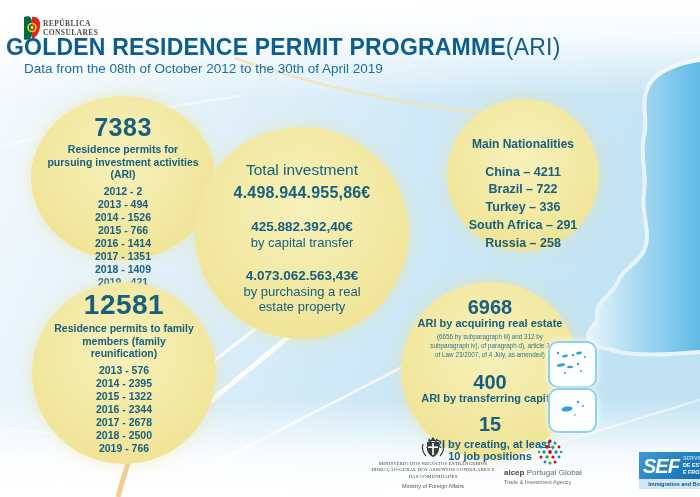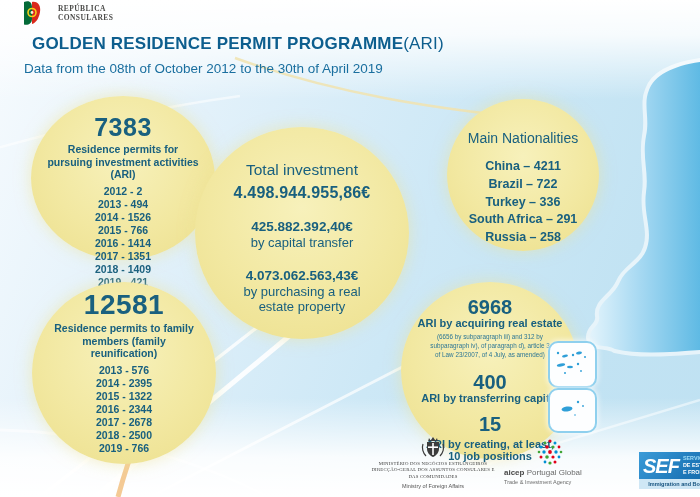--- a/index.html
+++ b/index.html
@@ -6,44 +6,44 @@
   .stage{
     position:relative;width:700px;height:497px;overflow:hidden;
     font-family:"Liberation Sans",sans-serif;
     background:
       linear-gradient(180deg,#ffffff 0%,rgba(255,255,255,.85) 7%,rgba(255,255,255,0) 20%,rgba(255,255,255,0) 80%,rgba(255,255,255,.88) 92%,#ffffff 100%),
       linear-gradient(112deg,#f7fbfe 0%,#e2f1fa 28%,#cde8f6 58%,#c2e3f3 82%,#bfe1f2 100%);
   }
   svg{display:block}
   .abs{position:absolute;}
   
-  .gov-logo{left:22px;top:0;display:flex;align-items:center;gap:16px;z-index:5;justify-content:flex-end;}
+  .gov-logo{left:22px;top:15px;display:flex;align-items:center;gap:1px;z-index:5;justify-content:flex-end;}
   .gov-logo .txt{font-size:7.5px;font-weight:bold;color:#4b4b49;letter-spacing:.4px;line-height:1.25;font-family:"Liberation Serif",serif;}
-  .title{left:32px;top:34px;font-size:17px;font-weight:bold;color:#0d5e8e;letter-spacing:.2px;z-index:5;white-space:nowrap;}
+  .title{left:6px;top:34px;font-size:23px;font-weight:bold;color:#0d5e8e;letter-spacing:.2px;z-index:5;white-space:nowrap;}
   .title .suffix{font-weight:normal;}
   .subtitle{left:24px;top:61px;font-size:13.5px;color:#1a6f9f;z-index:5;white-space:nowrap;}
   
   .circle{position:absolute;border-radius:50%;text-align:center;color:#19607f;z-index:2;
     background:radial-gradient(circle at 50% 38%,#f7f1bb 0%,#f2e8a1 55%,#ecdf8c 100%);
     box-shadow:0 0 16px rgba(238,226,148,.55);}
   .c-ari{left:31px;top:96px;width:184px;height:164px;}
   .c-invest{left:195px;top:127px;width:214px;height:212px;}
   .c-nat{left:447px;top:99px;width:152px;height:152px;}
   .c-family{left:32px;top:282px;width:184px;height:182px;}
   .c-break{left:401px;top:282px;width:178px;height:177px;}
   .bignum{font-weight:bold;letter-spacing:.5px;}
   .c-ari .bignum{font-size:25px;margin-top:17px;}
   .c-family .bignum{font-size:28px;margin-top:7px;}
   .clabel{font-size:10.5px;font-weight:bold;line-height:1.2;margin:1px auto 4px;width:152px;}
   .yr{font-size:10.5px;font-weight:bold;line-height:1.24;}
   .c-invest .ilabel{font-size:15.5px;margin-top:34px;}
   .c-invest .itotal{font-size:16px;font-weight:bold;margin-top:5px;letter-spacing:.2px;}
   .c-invest .amt{font-size:13.5px;font-weight:bold;margin-top:17px;}
   .c-invest .amtlbl{font-size:13px;line-height:1.2;width:150px;margin:1px auto 0;}
-  .c-nat .ntitle{font-size:14px;font-weight:normal;line-height:1.3;margin-top:30px;}
+  .c-nat .ntitle{font-size:12px;font-weight:bold;line-height:1.3;margin-top:38px;}
   .c-nat .nrow{font-size:12.5px;line-height:1.42;font-weight:bold;}
   .c-nat .nlist{margin-top:11px;}
   .c-break .bnum{font-size:20px;font-weight:bold;line-height:1;}
   .c-break .blbl{font-size:11px;font-weight:bold;line-height:1.15;}
   .c-break .bnote{font-size:6.3px;line-height:1.45;color:#2e7795;margin-top:2px;}
   .g1{margin-top:15px;} .g2{margin-top:13px;} .g3{margin-top:9px;}
   .c-break .blbl2{width:135px;margin:4px auto;}
   
   .island{position:absolute;background:#fdfeff;border:2px solid #8fd0ee;border-radius:10px;z-index:3;
     box-shadow:0 0 6px rgba(255,255,255,.95);}

